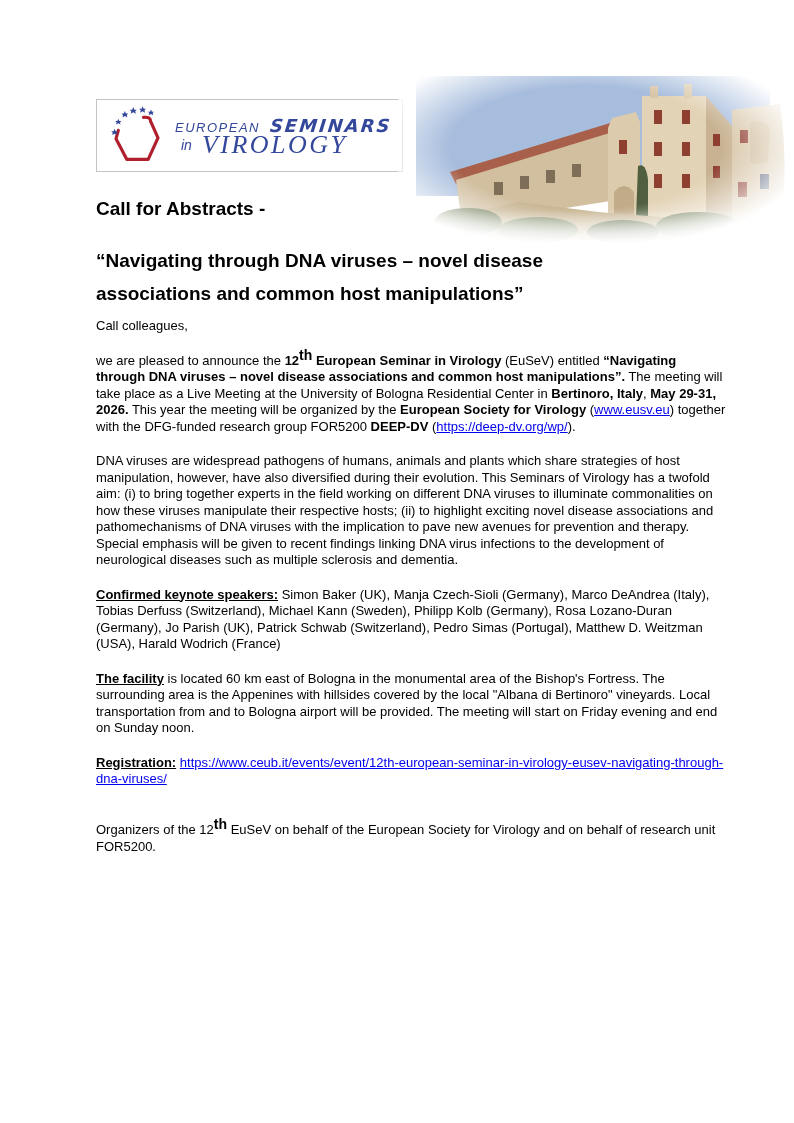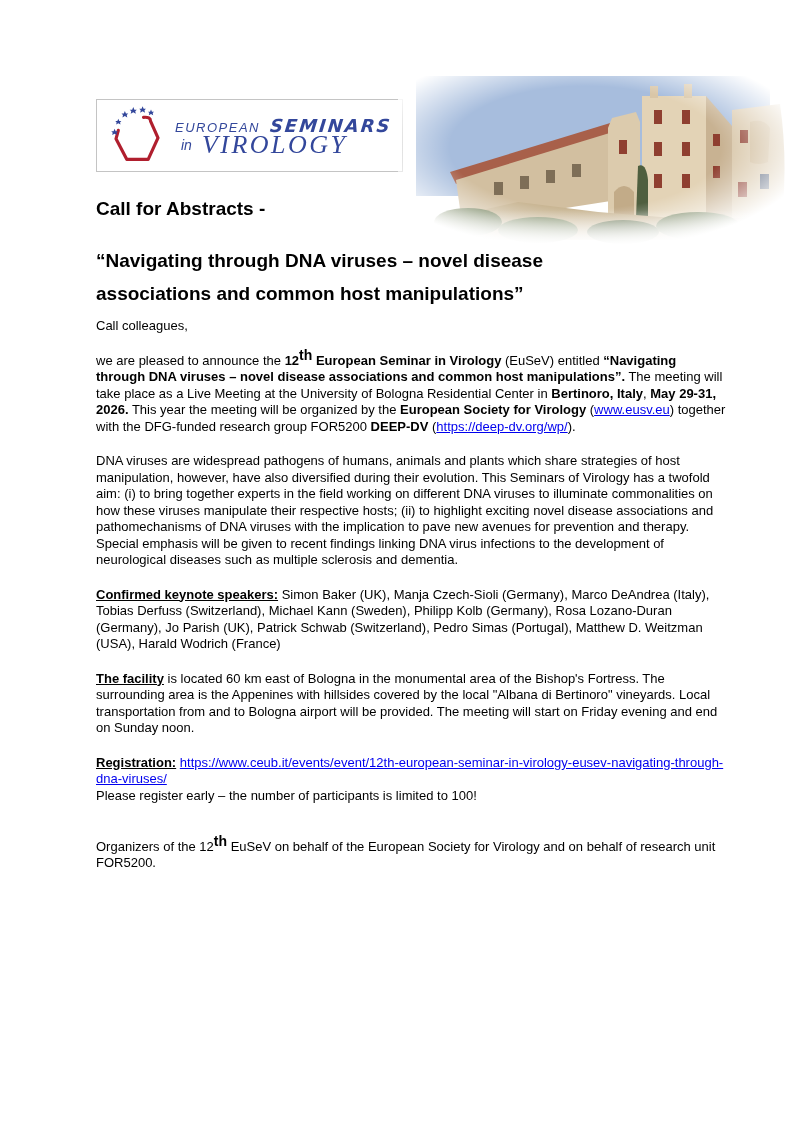--- a/index.html
+++ b/index.html
@@ -162,16 +162,16 @@
   </div>
 
   <h1 class="h-black">Call for Abstracts -</h1>
   <h1 class="h-title">“Navigating through DNA viruses – novel disease associations and common host manipulations”</h1>
 
   <p class="first"><span>Call colleagues,</span></p>
   <p><span>we are pleased to announce the </span><span class="b">12</span><sup class="b">th</sup><span class="b"> European Seminar in Virology</span><span> (EuSeV) entitled </span><span class="b">“Navigating through DNA viruses – novel disease associations and common host manipulations”.</span><span> The meeting will take place as a Live Meeting at the University of Bologna Residential Center in </span><span class="b">Bertinoro, Italy</span><span>, </span><span class="b">May 29-31, 2026.</span><span> This year the meeting will be organized by the </span><span class="b">European Society for Virology</span><span> (</span><a class="link" href="#">www.eusv.eu</a><span>) together with the DFG-funded research group FOR5200 </span><span class="b">DEEP-DV</span><span> (</span><a class="link" href="#">https://deep-dv.org/wp/</a><span>).</span></p>
   <p><span>DNA viruses are widespread pathogens of humans, animals and plants which share strategies of host manipulation, however, have also diversified during their evolution. This Seminars of Virology has a twofold aim: (i) to bring together experts in the field working on different DNA viruses to illuminate commonalities on how these viruses manipulate their respective hosts; (ii) to highlight exciting novel disease associations and pathomechanisms of DNA viruses with the implication to pave new avenues for prevention and therapy. Special emphasis will be given to recent findings linking DNA virus infections to the development of neurological diseases such as multiple sclerosis and dementia.</span></p>
   <p><span class="b u">Confirmed keynote speakers:</span><span> Simon Baker (UK), Manja Czech-Sioli (Germany), Marco DeAndrea (Italy), Tobias Derfuss (Switzerland), Michael Kann (Sweden), Philipp Kolb (Germany), Rosa Lozano-Duran (Germany), Jo Parish (UK), Patrick Schwab (Switzerland), Pedro Simas (Portugal), Matthew D. Weitzman (USA), Harald Wodrich (France)</span></p>
   <p><span class="b u">The facility</span><span> is located 60 km east of Bologna in the monumental area of the Bishop's Fortress. The surrounding area is the Appenines with hillsides covered by the local "Albana di Bertinoro" vineyards. Local transportation from and to Bologna airport will be provided. The meeting will start on Friday evening and end on Sunday noon.</span></p>
-  <p><span class="b u">Registration:</span><span> </span><a class="link" href="#">https://www.ceub.it/events/event/12th-european-seminar-in-virology-eusev-navigating-through-dna-viruses/</a><br><span>Please register early – the number of participants is limited to 100!</span></p>
+  <p><span class="b u">Registration:</span><span> </span><a class="link" href="#">https://www.ceub.it/events/event/12th-european-seminar-in-virology-eusev-navigating-through-dna-viruses/</a><br></p>
   <p><br><span>Organizers of the 12</span><sup class="b">th</sup><span> EuSeV on behalf of the European Society for Virology and on behalf of research unit FOR5200.</span></p>
 
 </div>
 
 </body></html>

